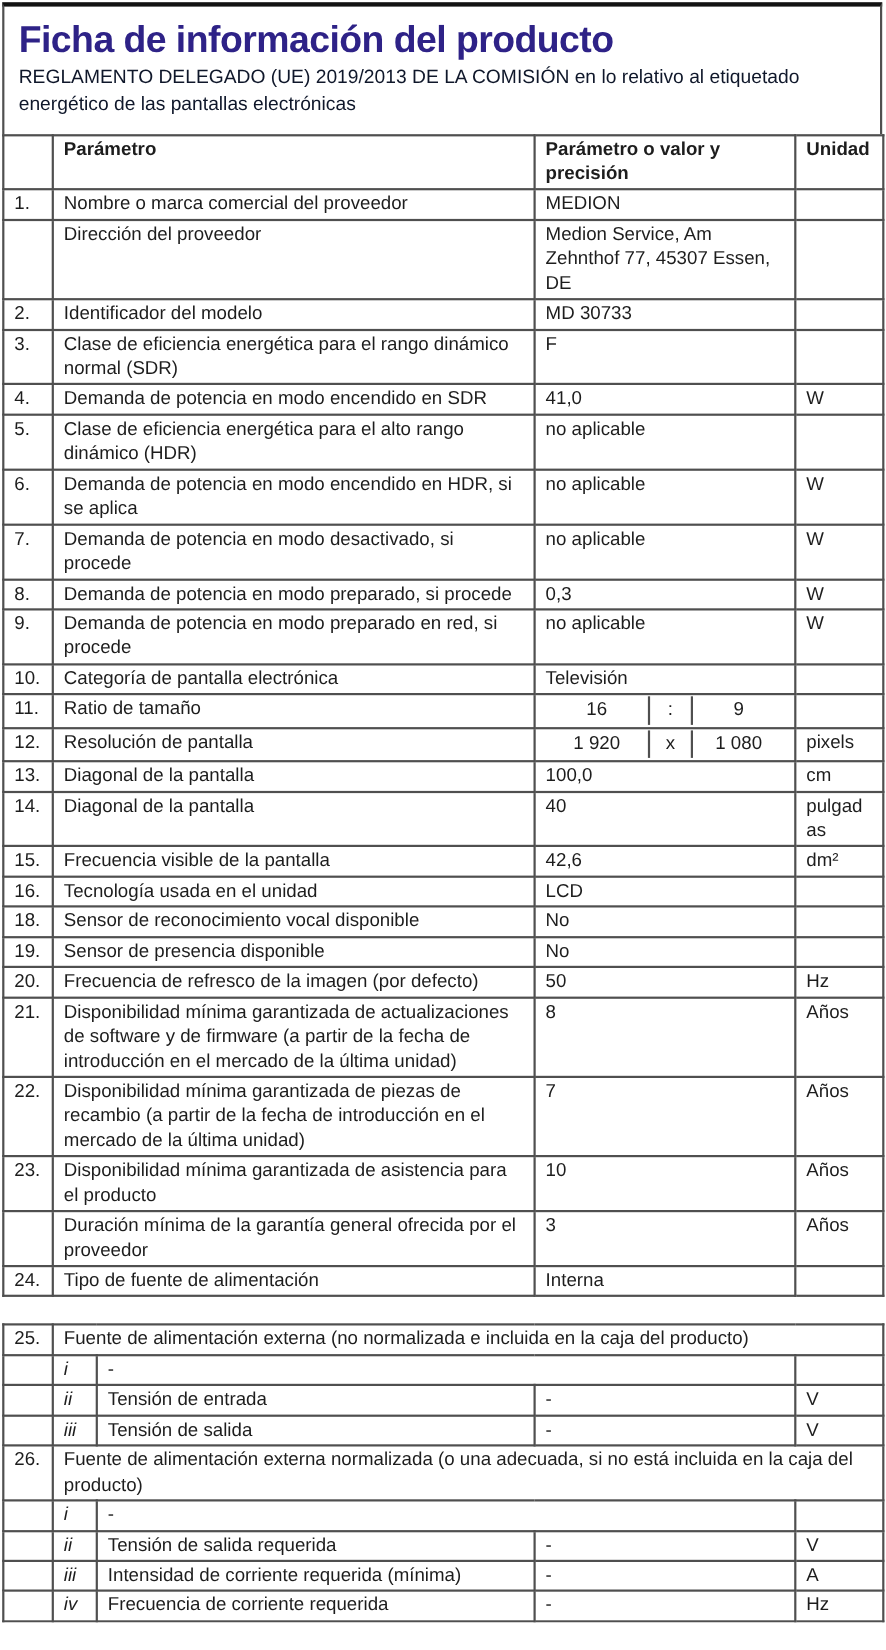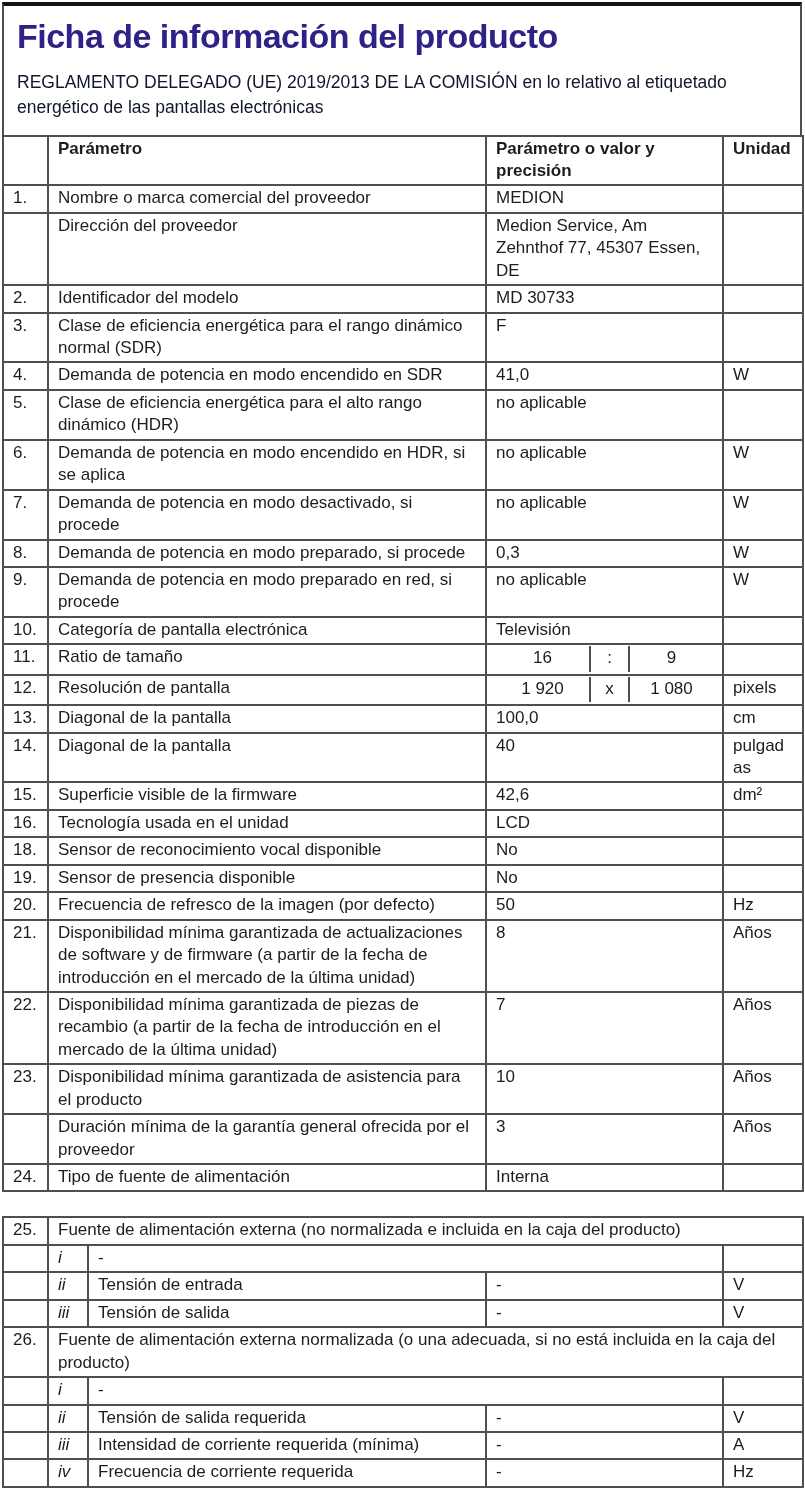--- a/index.html
+++ b/index.html
@@ -17,21 +17,21 @@
     border: 2px solid #4f4f4f;
     border-top: 4px solid #121212;
     padding: 8px 13px 14px 13px;
     background: #fff;
   }
   .doc-title {
     font-size: 34px;
     font-weight: bold;
     color: #2e2287;
     letter-spacing: -0.5px;
-    margin: 2px 0 13px 0;
+    margin: 2px 0 0 0;
     line-height: 1.2;
   }
   .doc-subtitle {
     font-size: 17.5px;
     line-height: 1.45;
     color: #0f172a;
   }
 
   
   table.fiche {
@@ -192,21 +192,21 @@
           <td class="unit">cm</td>
         </tr>
         <tr>
           <td class="num">14.</td>
           <td>Diagonal de la pantalla</td>
           <td class="val-right">40</td>
           <td class="unit">pulgadas</td>
         </tr>
         <tr>
           <td class="num">15.</td>
-          <td>Superficie visible de la firmware</td>
+          <td>Frecuencia visible de la pantalla</td>
           <td class="val-right">42,6</td>
           <td class="unit">dm²</td>
         </tr>
         <tr>
           <td class="num">16.</td>
           <td>Tecnología usada en el unidad</td>
           <td class="val-right">LCD</td>
           <td class="unit"></td>
         </tr>
         <tr>

